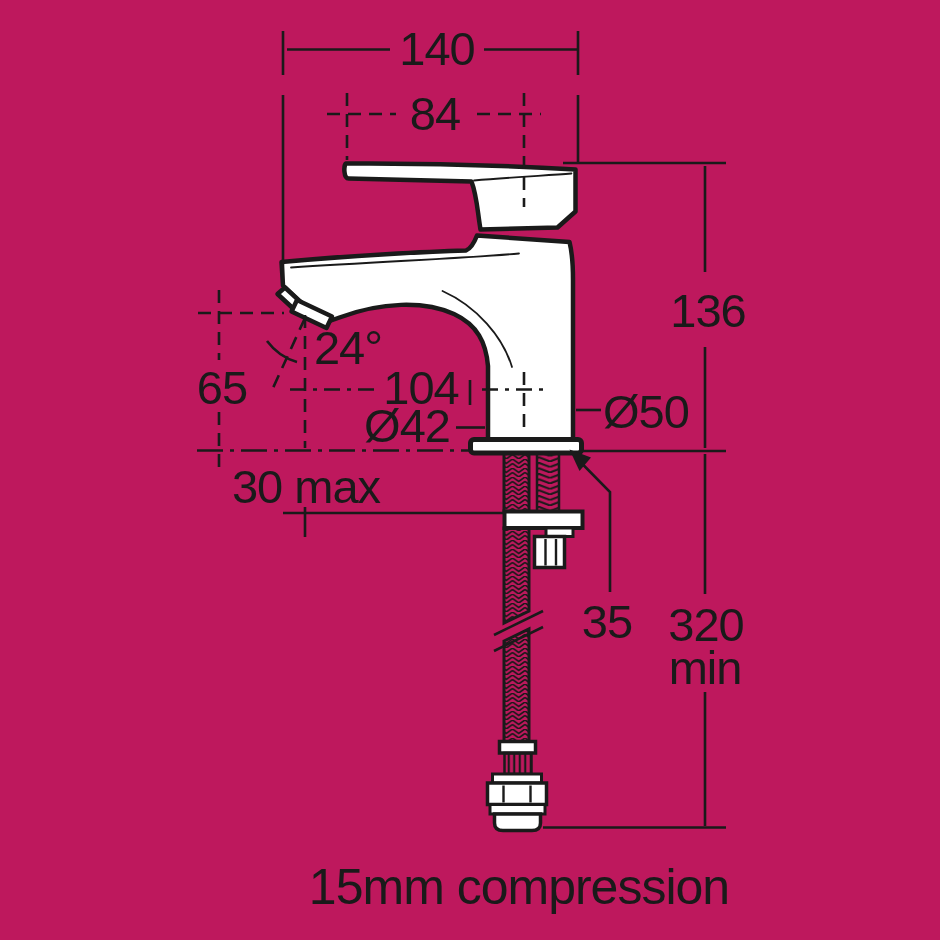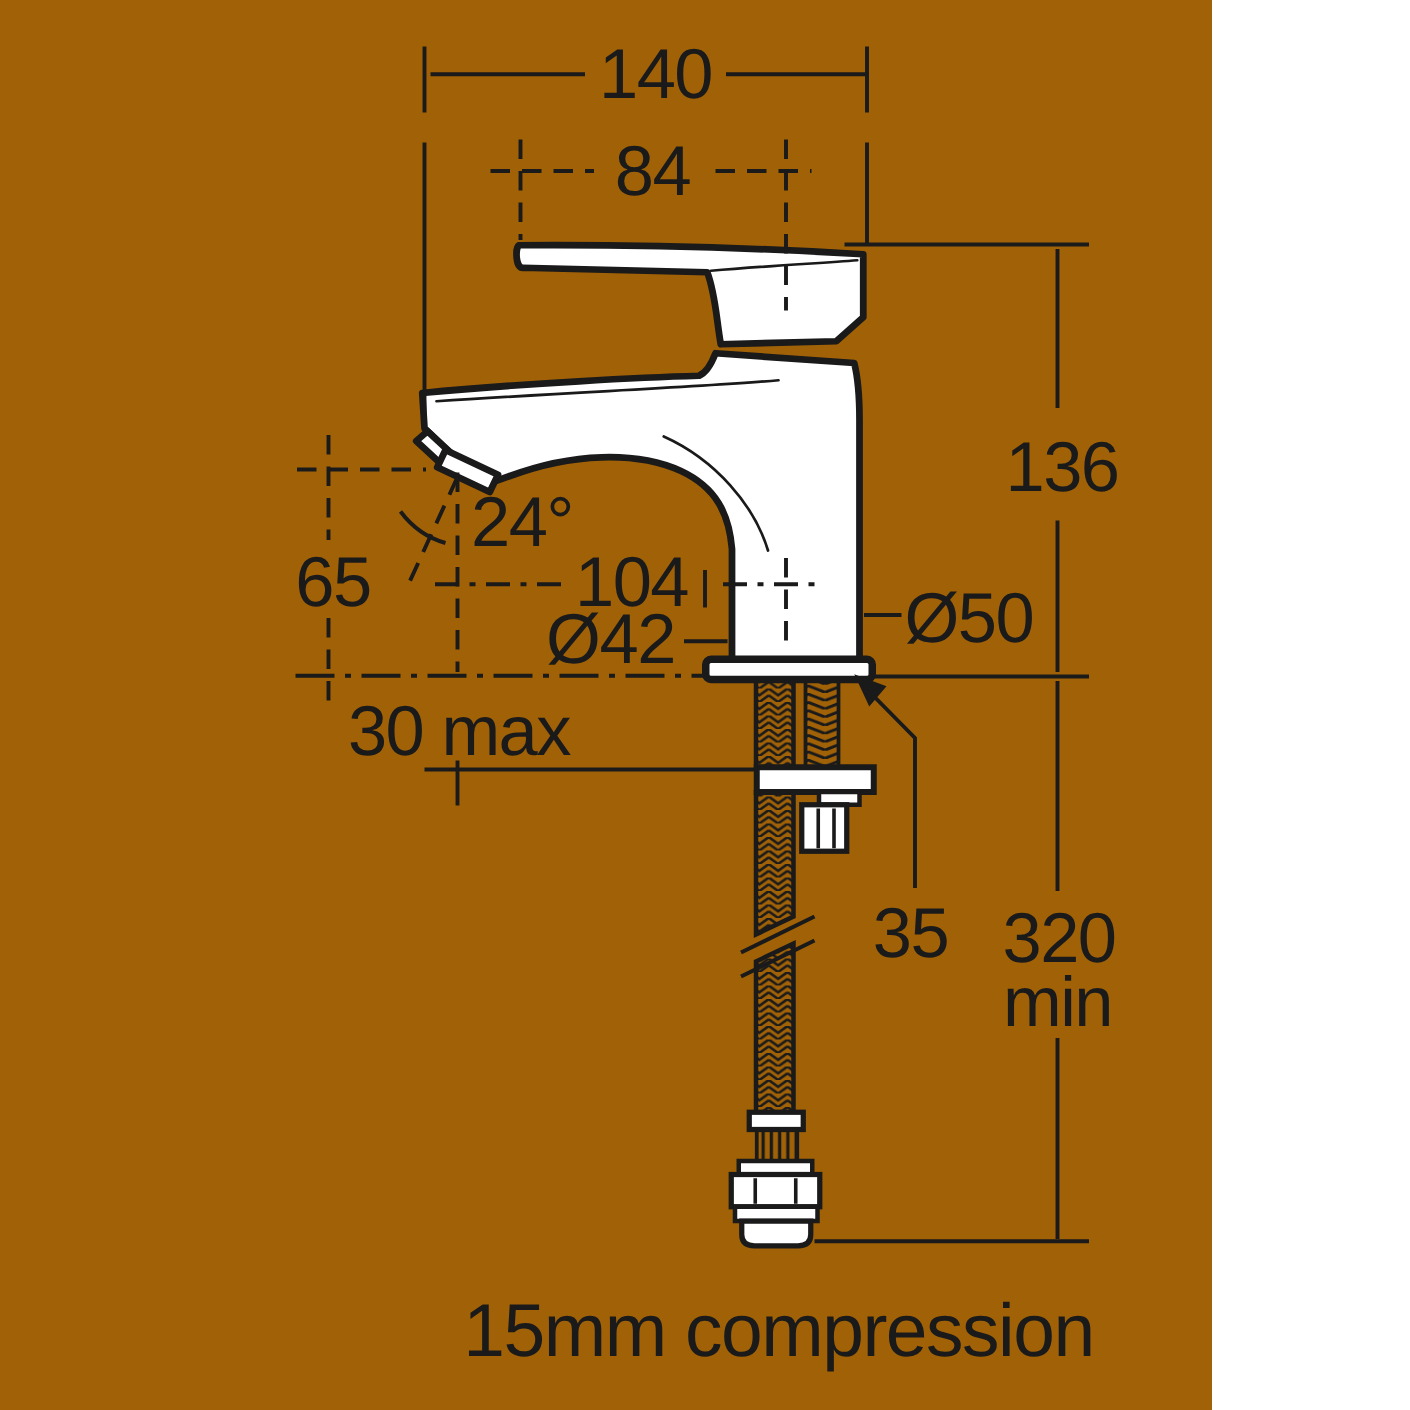--- a/index.html
+++ b/index.html
@@ -1,16 +1,16 @@
 <!DOCTYPE html>
 <html><head>
 <meta charset="utf-8">
 <style>
   html,body{margin:0;padding:0;background:#ffffff;width:940px;height:940px;overflow:hidden;}
-  .canvas{width:808px;height:940px;background:#a16207;position:relative;}
+  .canvas{width:940px;height:940px;background:#be185d;position:relative;}
   svg{display:block;}
   text{font-family:"Liberation Sans",sans-serif;fill:#1a1a1a;letter-spacing:-1px;}
   .dimtxt{font-size:47px;}
   .captxt{font-size:50px;}
   .outline{fill:#ffffff;stroke:#1a1a1a;stroke-width:4.5;stroke-linejoin:round;stroke-linecap:round;}
   .thin{fill:none;stroke:#1a1a1a;stroke-width:1.8;stroke-linecap:round;}
   .dim{stroke:#1a1a1a;stroke-width:2.6;fill:none;}
   .dash{stroke-dasharray:13 8;}
   .dashdot{stroke-dasharray:26 7 4 7;}
   .dashdot2{stroke-dasharray:16 7 4 7;}

